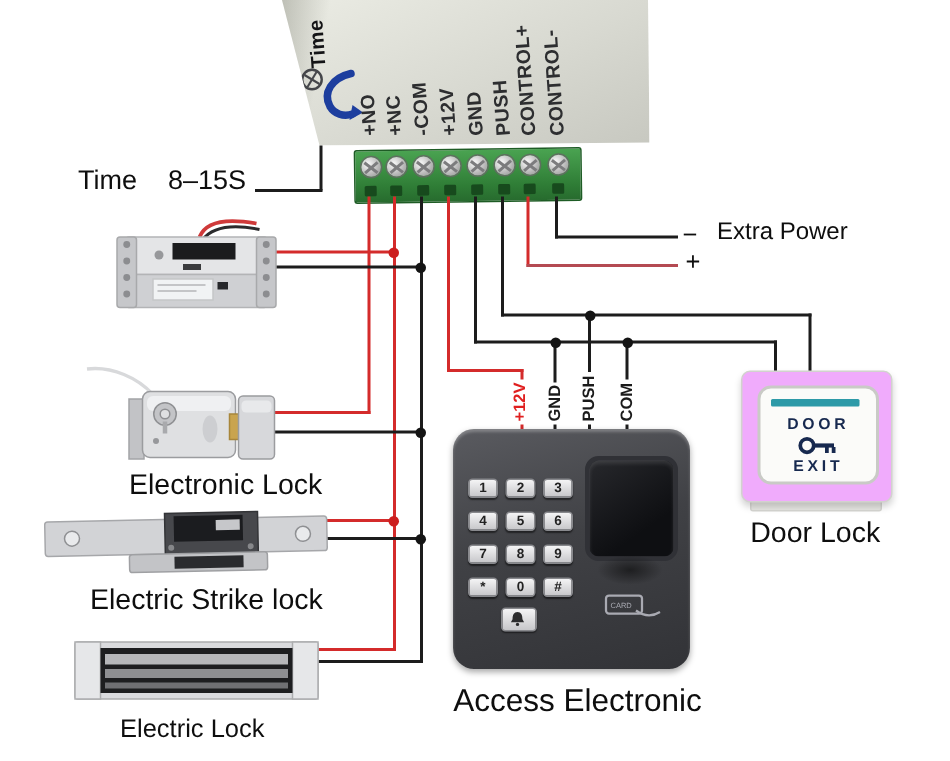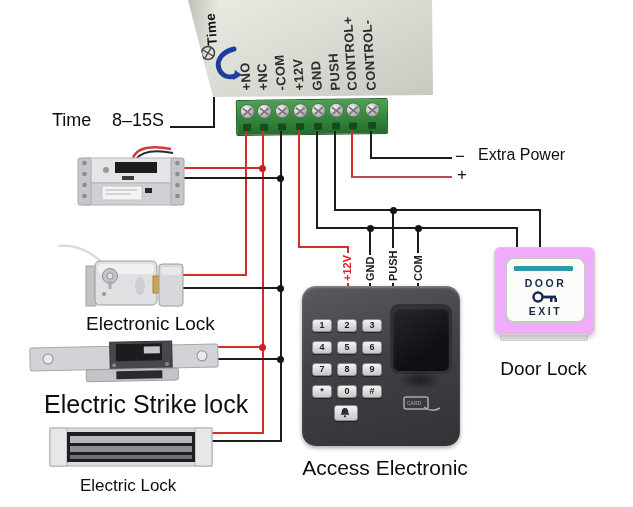--- a/index.html
+++ b/index.html
@@ -263,28 +263,28 @@
         <rect x="23.5" y="9" width="2.5" height="4" fill="#17294f"></rect>
       </svg>
       <div class="doortxt" style="top:46px;">EXIT</div>
     </div>
   </div>
 
   <div class="lbl" style="left:52px;top:110px;font-size:18px;">Time</div>
   <div class="lbl" style="left:112px;top:110px;font-size:18px;">8–15S</div>
 
   <div class="lbl" style="left:72px;top:313px;font-size:19px;margin-left:14px;">Electronic Lock</div>
-  <div class="lbl" style="left:44px;top:390px;font-size:25px;">Electric Strike lock</div>
+  <div class="lbl" style="left:60px;top:390px;font-size:19px;">Electric Strike lock</div>
   <div class="lbl" style="left:80px;top:476px;font-size:17px;">Electric Lock</div>
 
   <div class="lbl" style="left:455px;top:147px;font-size:17px;">−</div>
   <div class="lbl" style="left:478px;top:146px;font-size:16px;">Extra Power</div>
   <div class="lbl" style="left:457px;top:165px;font-size:17px;">+</div>
 
   <div class="lbl" style="left:290px;top:456px;width:190px;text-align:center;font-size:21px;">Access Electronic</div>
-  <div class="lbl" style="left:494px;top:358px;width:99px;text-align:center;font-size:19px;">Door Lock</div>
+  <div class="lbl" style="left:494px;top:345px;width:99px;text-align:center;font-size:19px;">Door Lock</div>
 
   <span class="wlabel red" style="left:353px;top:271px;">+12V</span>
   <span class="wlabel" style="left:376px;top:271px;">GND</span>
   <span class="wlabel" style="left:399px;top:271px;">PUSH</span>
   <span class="wlabel" style="left:424px;top:271px;">COM</span>
 
 </div>
 
 </body></html>

